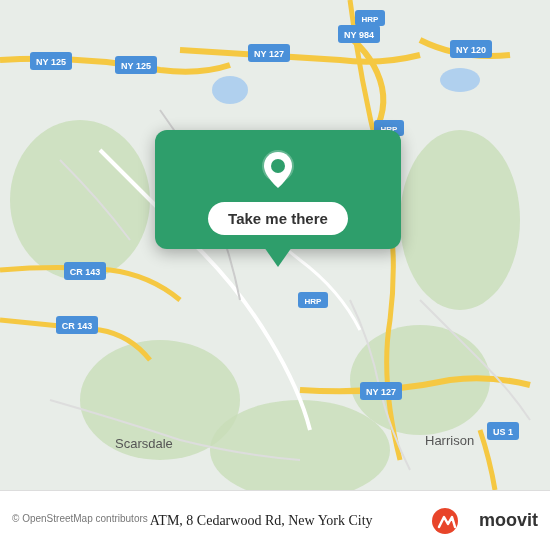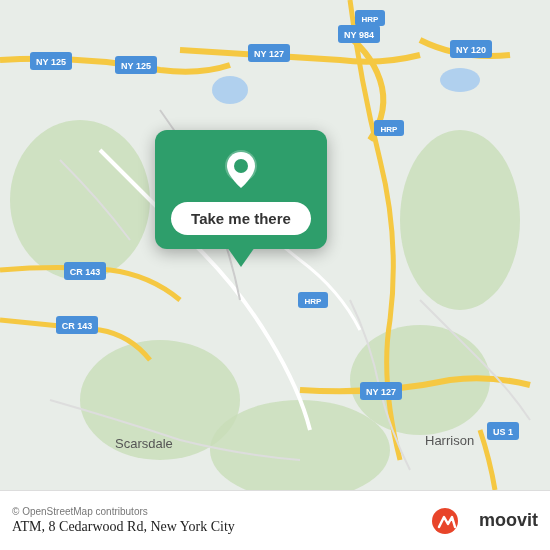--- a/index.html
+++ b/index.html
@@ -23,21 +23,21 @@
     #map-svg {
       width: 100%;
       height: 100%;
     }
 
     
     #popup-card {
       position: absolute;
       top: 130px;
       left: 155px;
-      width: 172px;
+      width: 246px;
       background: #2e9e6b;
       border-radius: 12px;
       display: flex;
       flex-direction: column;
       align-items: center;
       padding: 18px 20px 14px;
       box-shadow: 0 4px 16px rgba(0,0,0,0.3);
     }
 
     #popup-card::after {
@@ -78,21 +78,21 @@
       background: white;
       display: flex;
       align-items: center;
       justify-content: space-between;
       padding: 0 12px;
       border-top: 1px solid #ddd;
     }
 
     #bottom-left {
       display: flex;
-      flex-direction: column;
+      flex-direction: row;
       gap: 2px;
     }
 
     #attribution {
       font-size: 10px;
       color: #777;
     }
 
     #location-label {
       font-size: 14px;

